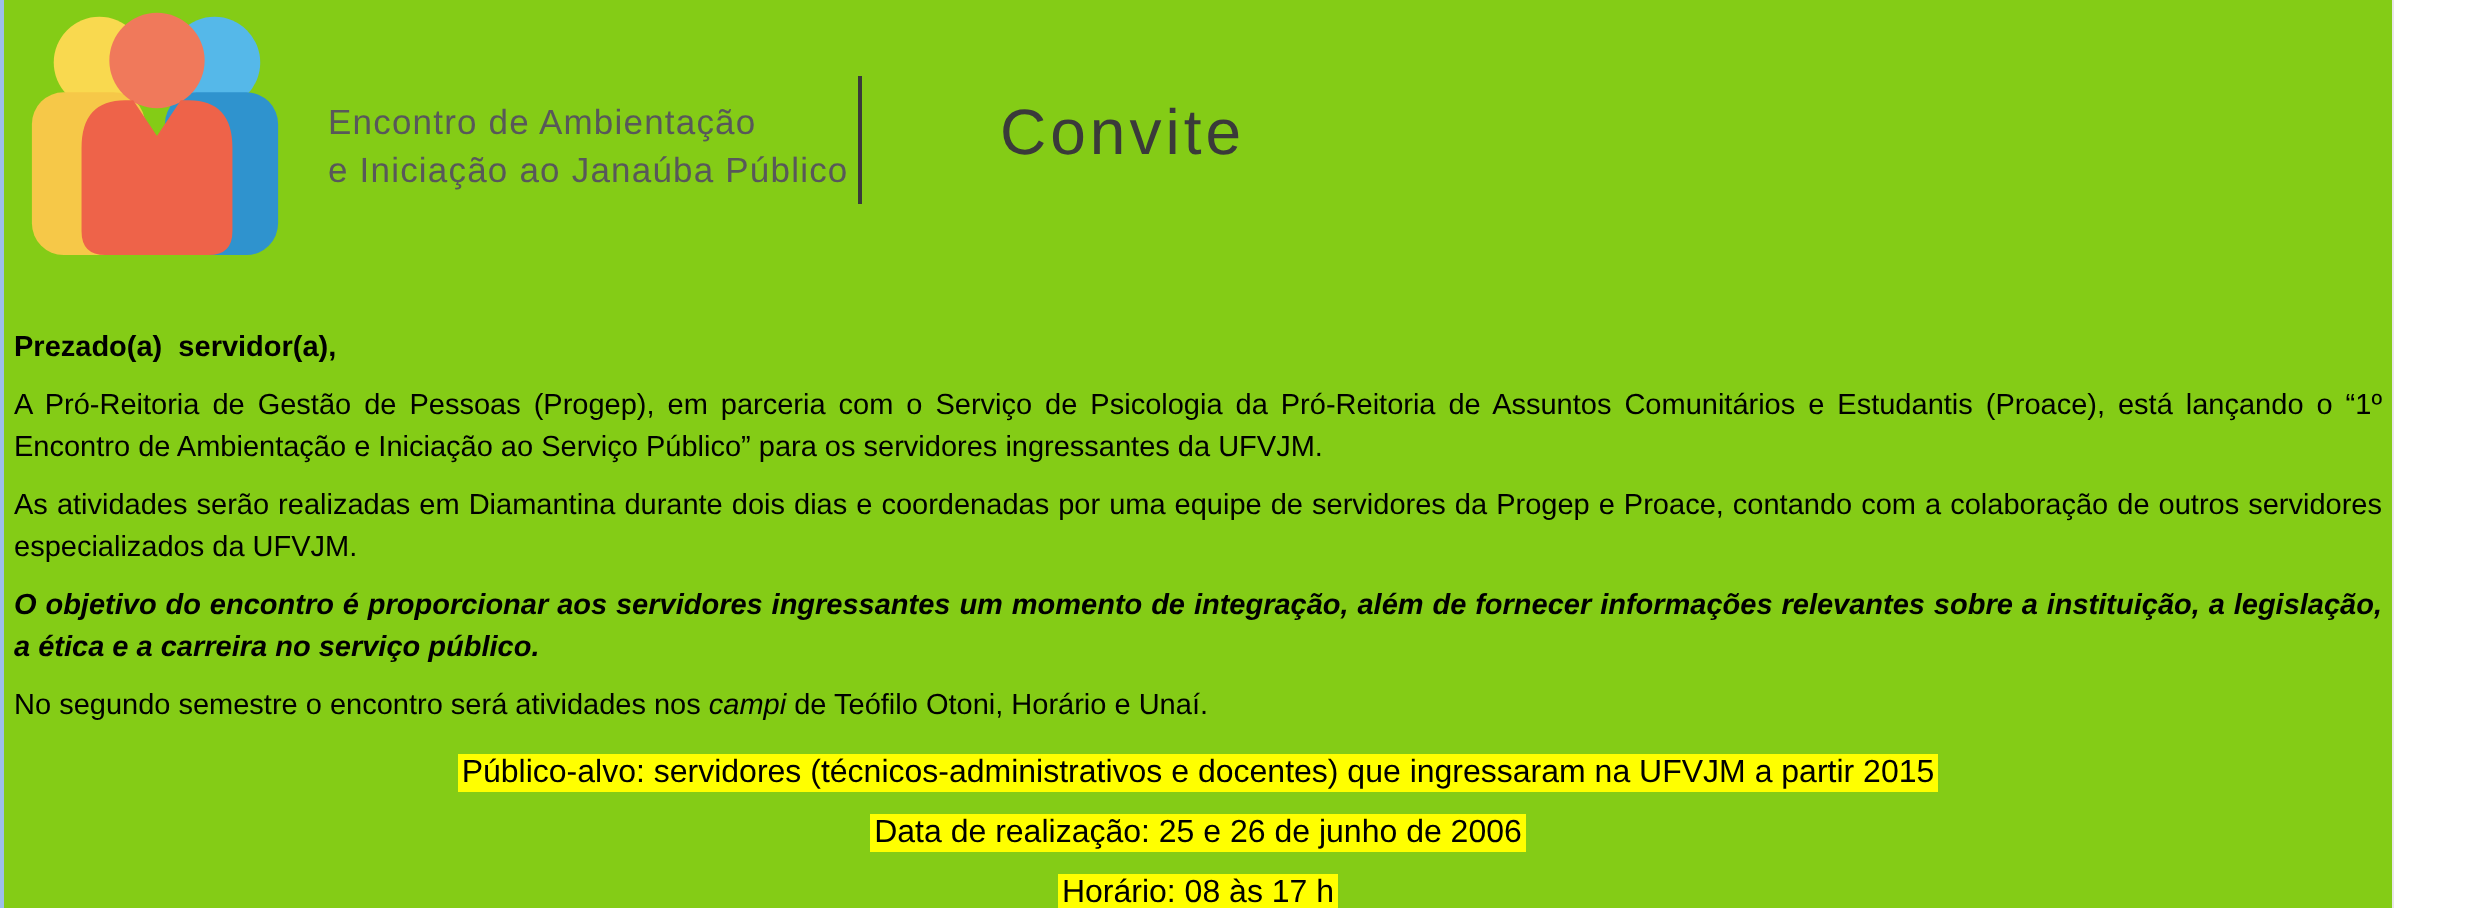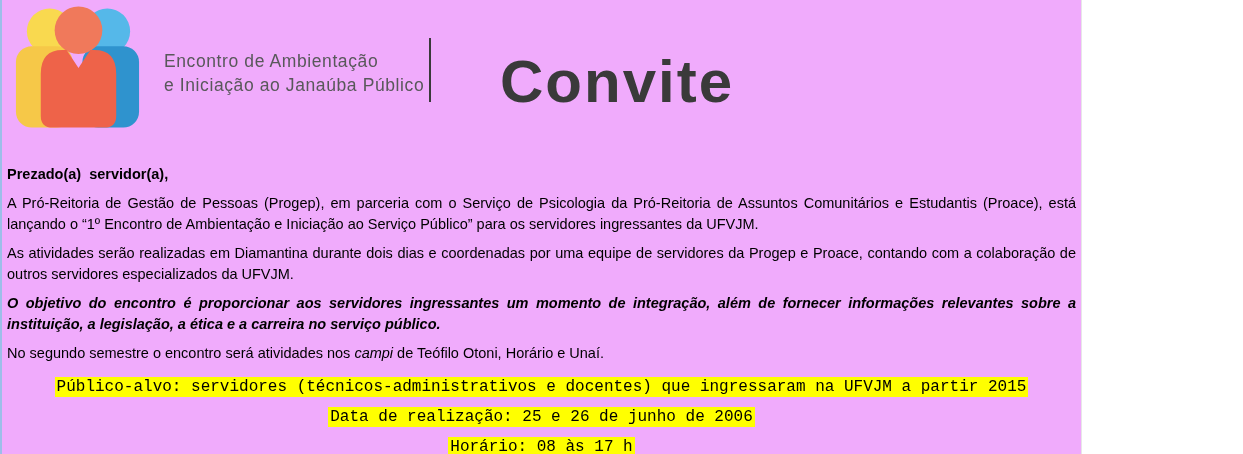--- a/index.html
+++ b/index.html
@@ -1,20 +1,20 @@
 <!DOCTYPE html>
 <html lang="pt" style="--highlight: #FFFF00; --left-border: #9DBEE9; --title-text: #3A3A3A; --logo-text: #58585A; --body-text: #000000; --logo-yellow: #F6C848; --logo-yellow-light: #F9D94F; --logo-orange: #EE6349; --logo-orange-light: #F0795B; --logo-blue: #2F93CE; --logo-blue-light: #55B8E9;"><head>
 <meta charset="utf-8">
 <style>
   * { margin:0; padding:0; box-sizing:border-box; }
   html,body { background:#ffffff; }
   .page {
     position:relative;
-    width:1082px; height:454px;
-    background:#f0abfc;
+    width:1197px; height:454px;
+    background:#84cc16;
     border-left:2px solid var(--left-border, #9DBEE9);
     border-right:1px solid #e7e7e7;
     overflow:hidden;
     font-family:"Liberation Sans", sans-serif;
     color:var(--body-text, #000);
   }
   
   .header { position:relative; height:150px; }
   .logo { position:absolute; left:7px; top:4px; }
   .logo-text {
@@ -23,34 +23,33 @@
     color:var(--logo-text, #58585A);
     letter-spacing:0.6px;
   }
   .divider {
     position:absolute; left:427px; top:38px;
     width:2px; height:64px;
     background:var(--title-text, #3A3A3A);
   }
   .title {
     position:absolute; left:498px; top:38px;
-    font-size:60px; line-height:56px;
-    font-weight:700;
+    font-size:32px; line-height:56px;
+    font-weight:400;
     letter-spacing:2px;
     color:var(--title-text, #3A3A3A);
-    margin-top:16px;
   }
   
   .content { padding:14px 5px 0 5px; font-size:14.5px; line-height:21px; }
   .content p { margin-top:8px; }
   p.salutation { margin-top:0; font-weight:bold; white-space:pre-wrap; }
   p.para-1 { margin-top:8px; }
   p.just { text-align:justify; }
   p.bold { font-weight:bold;font-style:italic; }
-  p.center { text-align:center;font-family:Liberation Mono, monospace; }
+  p.center { text-align:center; }
   p.hl-1 { margin-top:12px; }
   .hl {
     background:var(--highlight, #FFFF00);
     font-size:16px; line-height:22px;
     padding:1px 2px;
   }
 </style>
 </head>
 <body>
 

